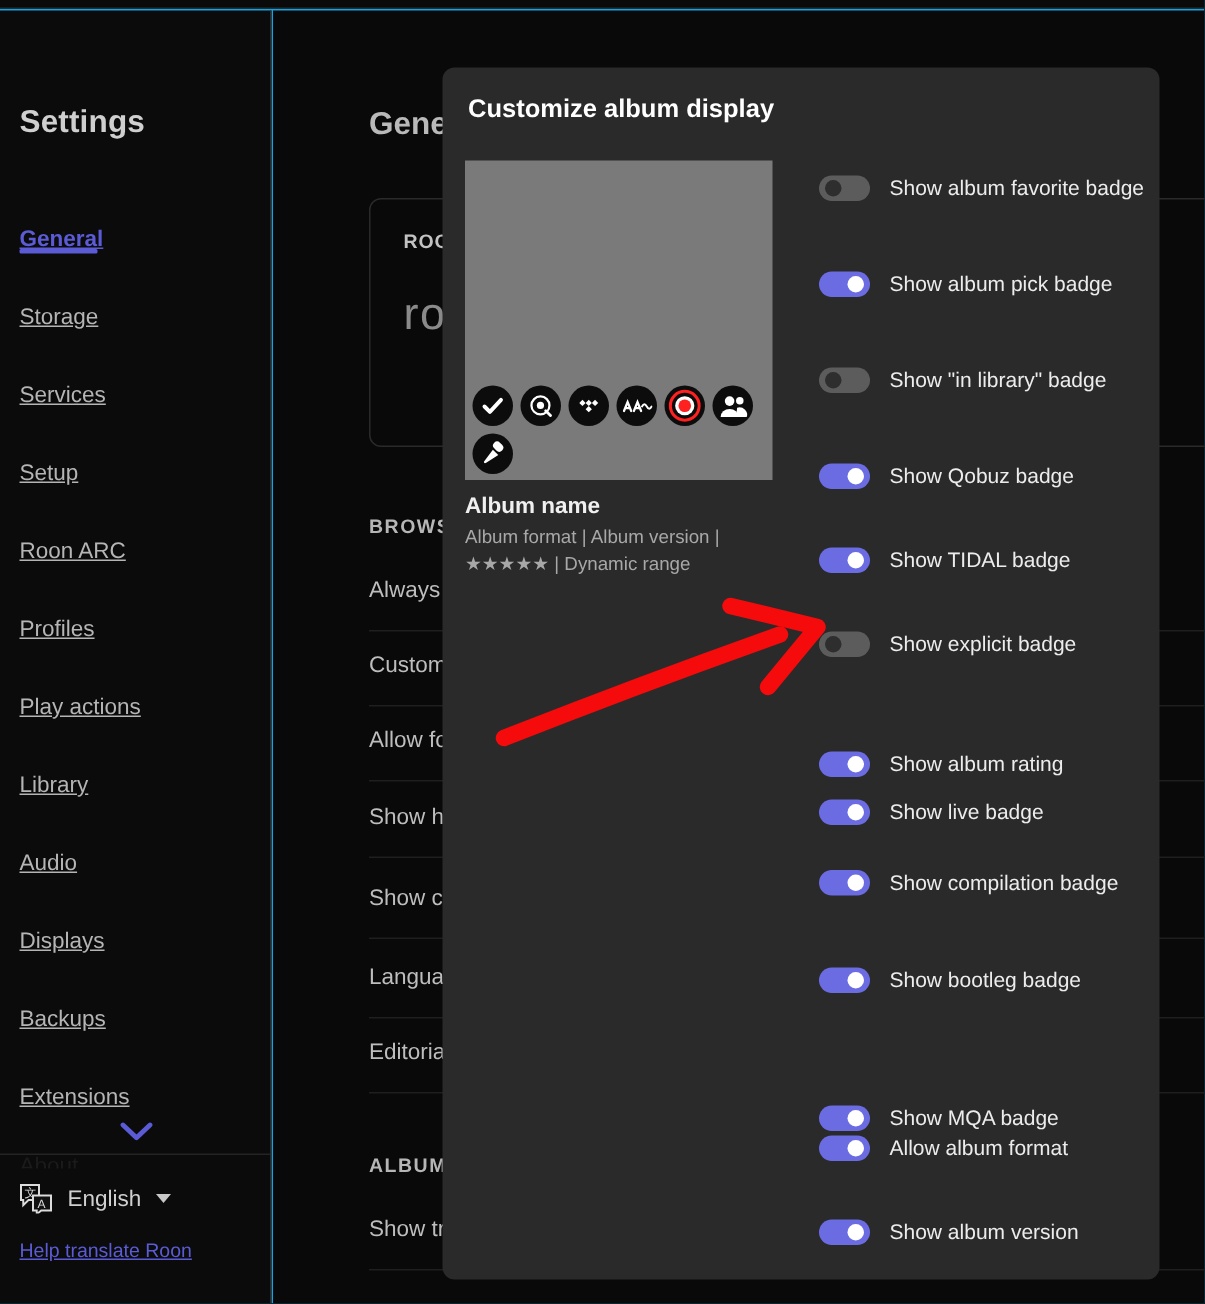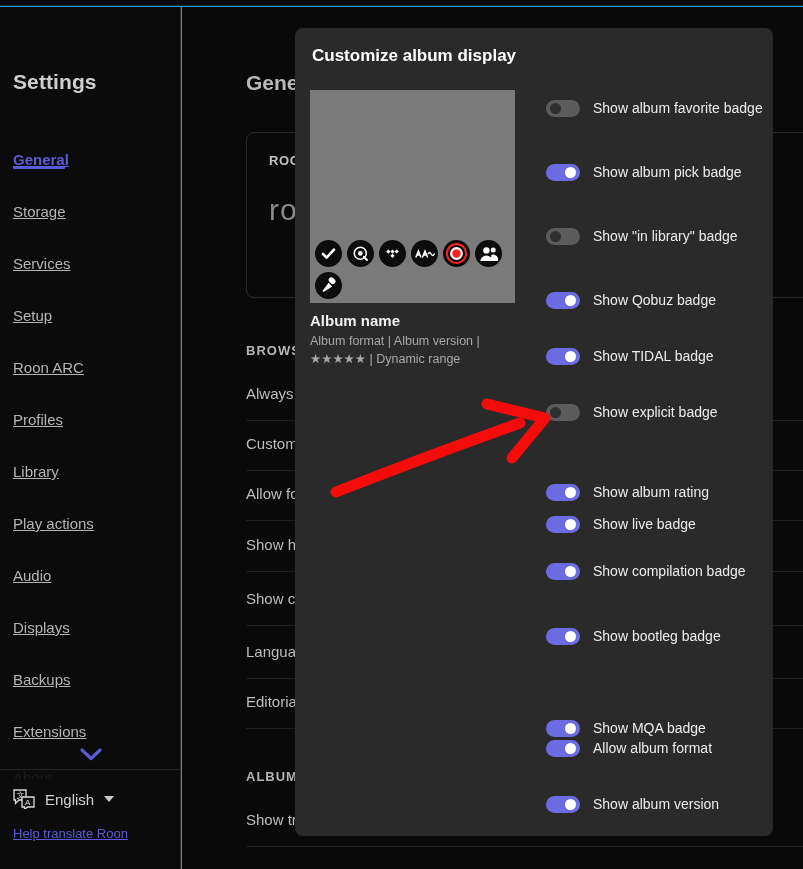--- a/index.html
+++ b/index.html
@@ -91,21 +91,21 @@
     position: absolute; left: 64px; right: 0; height: 50px;
     border-bottom: 1px solid #1f1f1f;
   }
   .setting-row .lbl {
     position: absolute; left: 0; top: 14px;
     font-size: 15px; color: #bdbdbd; white-space: nowrap;
   }
 
   
   .dialog {
-    position: absolute; left: 295px; top: 28px; width: 478px; height: 808px;
+    position: absolute; left: 295px; top: 45px; width: 478px; height: 808px;
     background: #2a2a2a; border-radius: 8px; overflow: hidden; padding-left: 20px;
   }
   .dialog-title {
     position: absolute; left: 17px; top: 18px;
     font-size: 17px; font-weight: bold; color: #ffffff;
   }
   .preview {
     position: absolute; left: 15px; top: 62px; width: 205px; height: 213px;
     background: #7a7a7a;
   }
@@ -159,22 +159,22 @@
   <div class="sidebar">
     <div class="settings-title">Settings</div>
 
     <nav class="nav" id="nav">
         <a class="nav-item active" href="#"><span>General</span><span class="underline"></span></a>
         <a class="nav-item" href="#"><span>Storage</span></a>
         <a class="nav-item" href="#"><span>Services</span></a>
         <a class="nav-item" href="#"><span>Setup</span></a>
         <a class="nav-item" href="#"><span>Roon ARC</span></a>
         <a class="nav-item" href="#"><span>Profiles</span></a>
+        <a class="nav-item" href="#"><span>Play actions</span></a>
         <a class="nav-item" href="#"><span>Library</span></a>
-        <a class="nav-item" href="#"><span>Play actions</span></a>
         <a class="nav-item" href="#"><span>Audio</span></a>
         <a class="nav-item" href="#"><span>Displays</span></a>
         <a class="nav-item" href="#"><span>Backups</span></a>
         <a class="nav-item" href="#"><span>Extensions</span></a>
       </nav>
 
     <div class="nav-chevron">
       <svg width="22" height="13" viewBox="0 0 22 13" aria-hidden="true">
         <path d="M2 2 L11 10.5 L20 2" stroke="#5b5bd6" stroke-width="3.2" fill="none" stroke-linecap="round" stroke-linejoin="round"></path>
       </svg>

